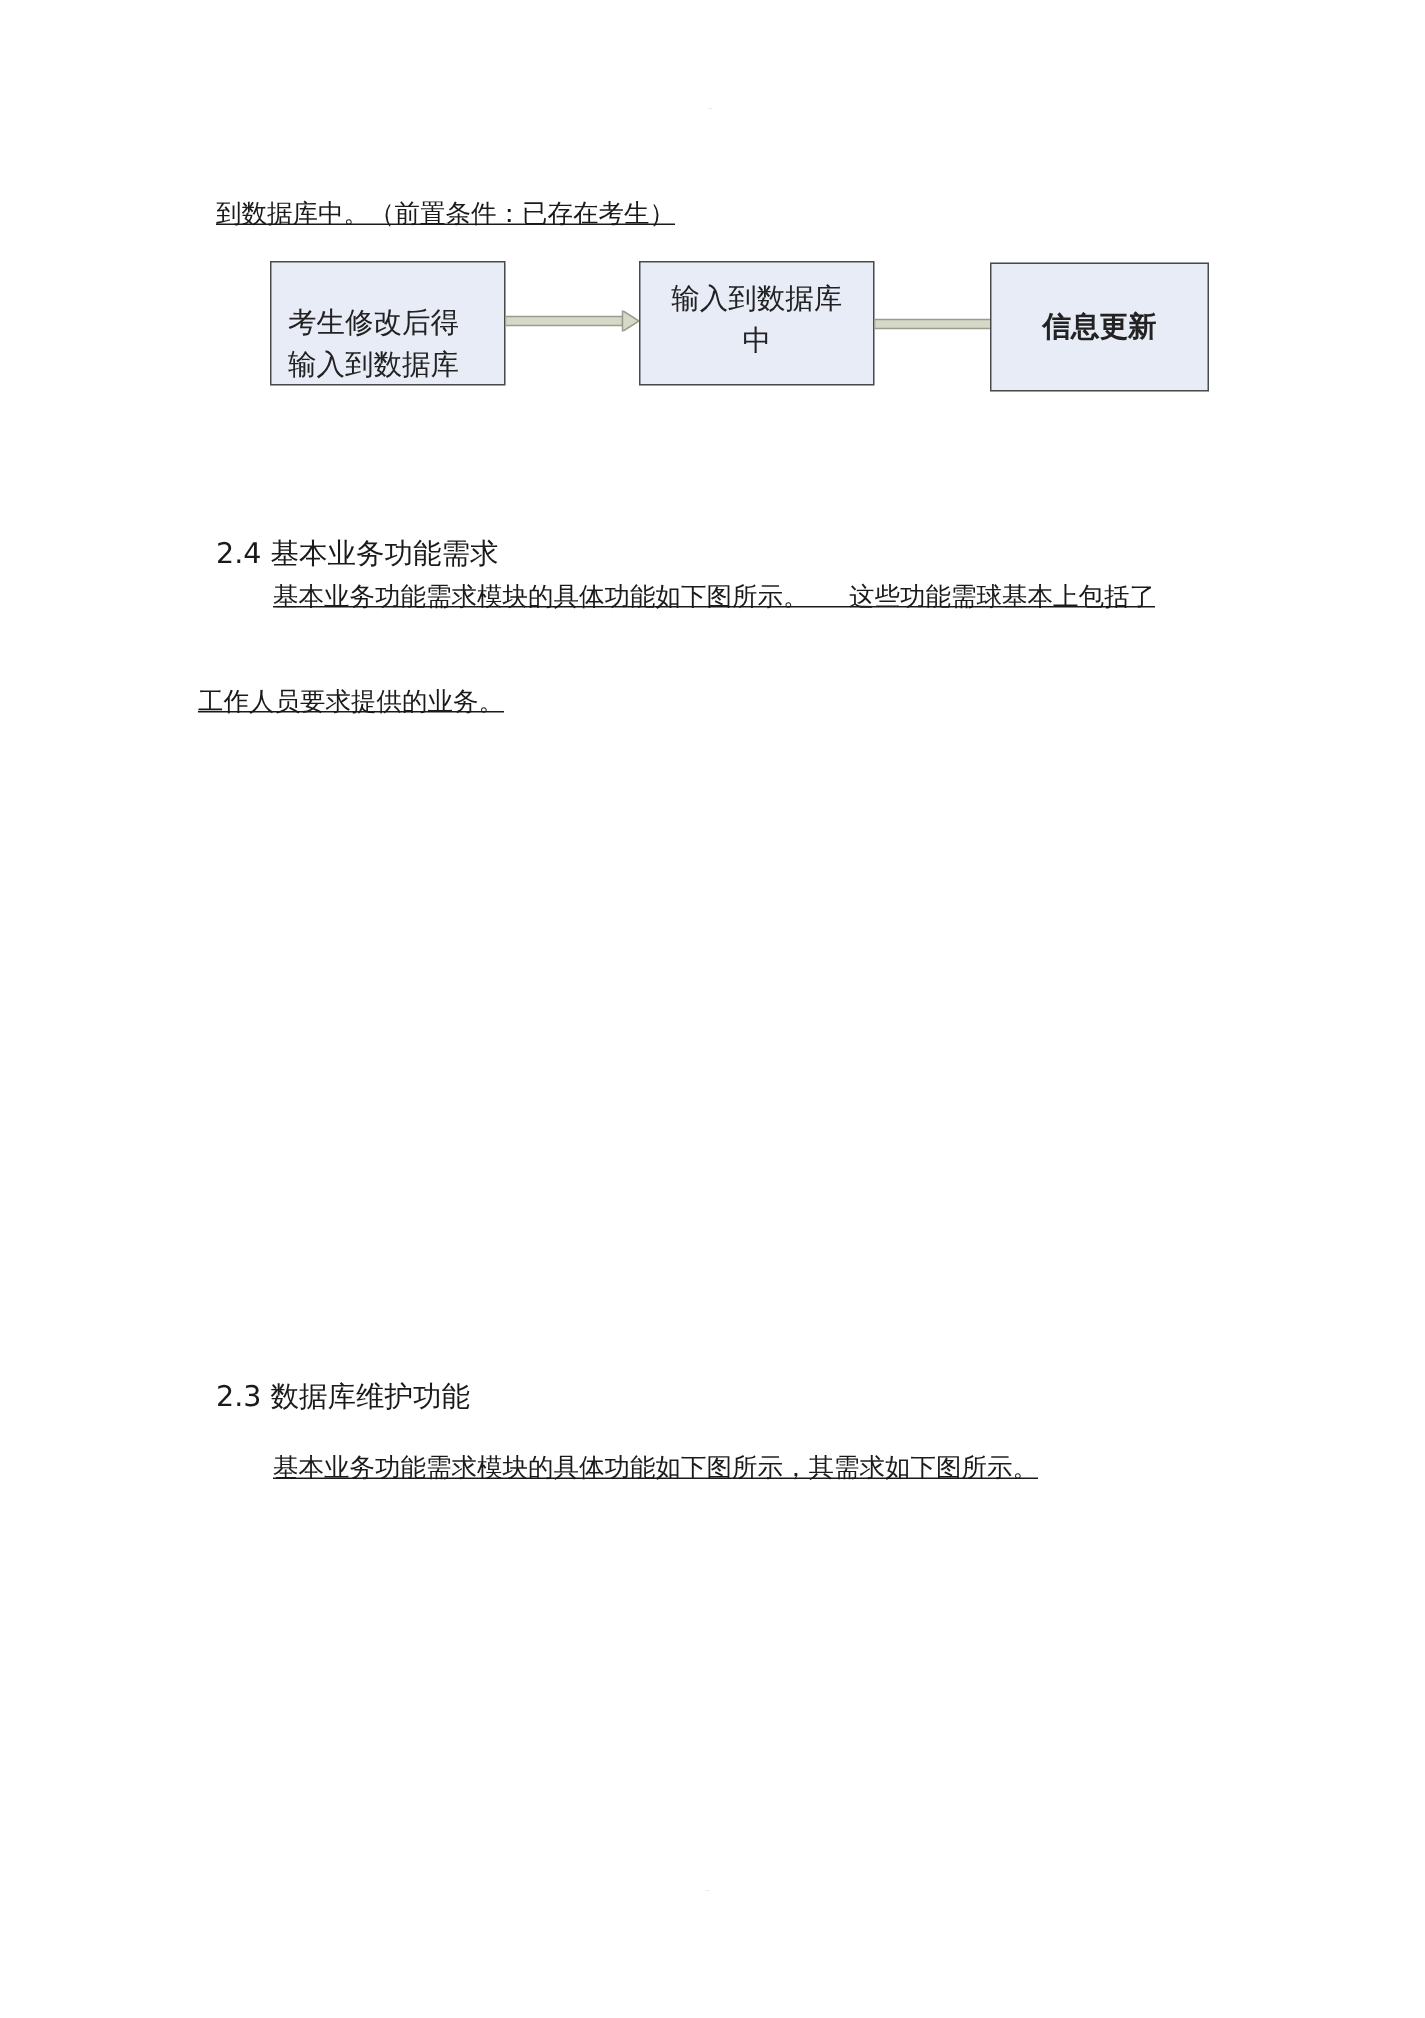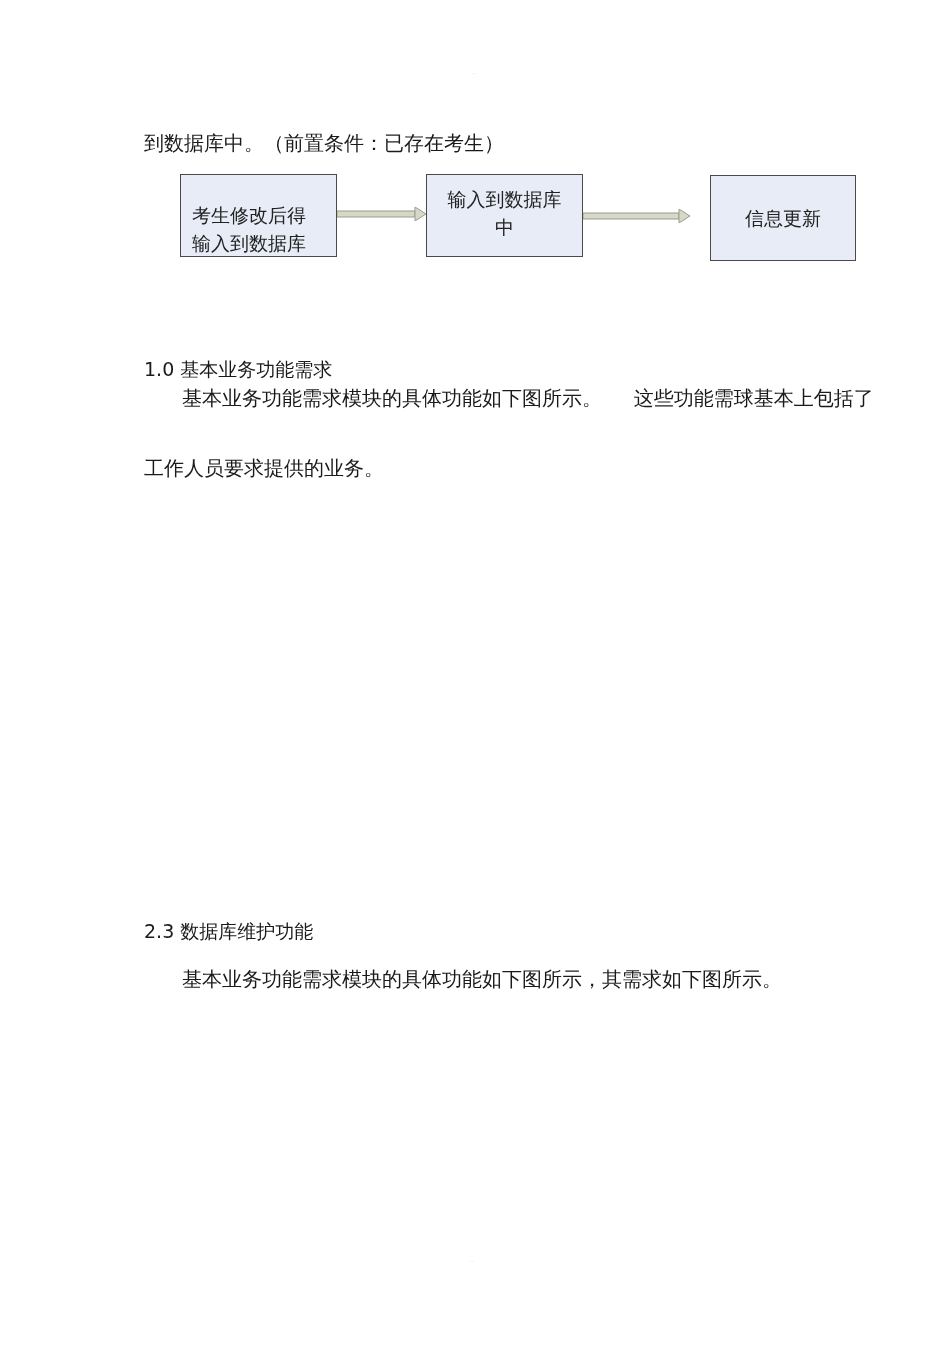--- a/index.html
+++ b/index.html
@@ -2,21 +2,21 @@
 <html><head>
   <meta charset="utf-8">
   <style>
     html, body { margin: 0; padding: 0; background: #ffffff; }
     body {
       width: 950px; height: 1345px; position: relative; overflow: hidden;
       font-family: "DejaVu Sans", "Liberation Sans", sans-serif; color: #1a1a1a;
     }
     .abs { position: absolute; }
     .mark { font-size: 5px; color: #bbb; }
-    .text { font-size: 20px; line-height: 20px; white-space: nowrap; }
+    .text { font-size: 17px; line-height: 20px; white-space: nowrap; text-decoration: underline; }
     .heading { font-size: 19px; line-height: 22px; white-space: nowrap; }
     .box {
       position: absolute; background: #e8ecf7; border: 1.5px solid #4a4a4a;
       box-sizing: border-box; font-size: 19px; line-height: 28px; color: #222;
     }
     .box span { display: block; }
     .arrow { position: absolute; height: 14px; }
   </style>
 </head>
 <body>
@@ -39,25 +39,25 @@
   <div class="box" style="left:426px;top:174px;width:157px;height:83px;padding:10px 0 0 0;text-align:center;">
     <span>输入到数据库</span>
     <span>中</span>
   </div>
 
   <svg class="arrow" style="left:583px;top:209px;" width="108" height="14">
     <rect x="0" y="4" width="96" height="6" fill="#d6d8c8" stroke="#9a9c8c" stroke-width="1"></rect>
     <polygon points="96,0 107,7 96,14" fill="#d6d8c8" stroke="#9a9c8c" stroke-width="1"></polygon>
   </svg>
 
-  <div class="box" style="left:710px;top:175px;width:146px;height:86px;display:flex;align-items:center;justify-content:center;">
+  <div class="box" style="left:660px;top:175px;width:146px;height:86px;display:flex;align-items:center;justify-content:center;font-weight:bold;">
     <span>信息更新</span>
   </div>
 </div>
 
-<div class="abs heading" style="left:144px;top:358px;">1.0  基本业务功能需求</div>
+<div class="abs heading" style="left:144px;top:358px;">2.4  基本业务功能需求</div>
 <div class="abs text" style="left:182px;top:388px;white-space:pre;">基本业务功能需求模块的具体功能如下图所示。     这些功能需球基本上包括了</div>
-<div class="abs text" style="left:144px;top:458px;">工作人员要求提供的业务。</div>
+<div class="abs text" style="left:132px;top:458px;">工作人员要求提供的业务。</div>
 
 <div class="abs heading" style="left:144px;top:920px;">2.3  数据库维护功能</div>
 <div class="abs text" style="left:182px;top:969px;">基本业务功能需求模块的具体功能如下图所示，其需求如下图所示。</div>
 
 <div class="abs mark" style="left:470px;top:1258px;">··</div>
 
 </body></html>

